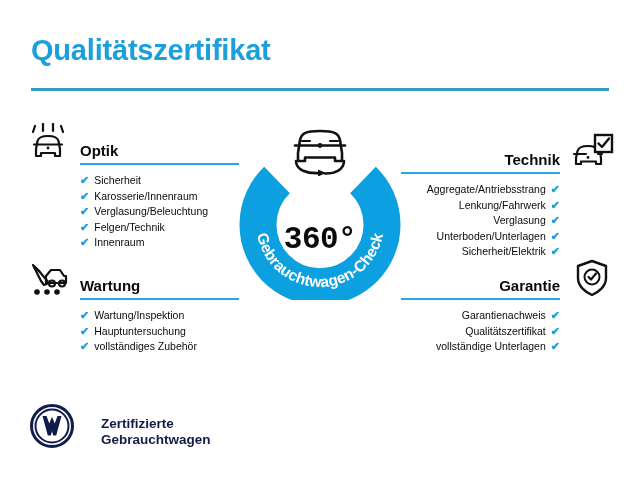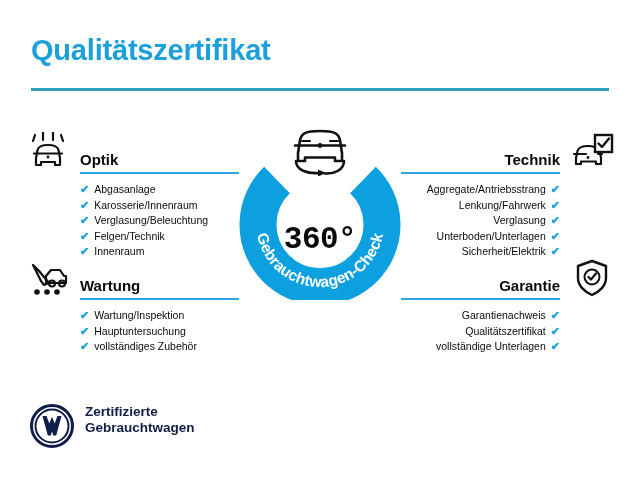--- a/index.html
+++ b/index.html
@@ -38,21 +38,21 @@
     top: 88px;
     width: 578px;
     height: 3px;
     background: #2F9EC0;
   }
 
   
   .section {
     position: absolute;
   }
-  .sec-optik    { left: 24px;  top: 132px; width: 215px; }
+  .sec-optik    { left: 24px;  top: 123px; width: 215px; }
   .sec-wartung  { left: 24px;  top: 258px; width: 215px; }
   .sec-technik  { left: 401px; top: 132px; width: 215px; }
   .sec-garantie { left: 401px; top: 258px; width: 215px; }
 
   .sec-head {
     position: relative;
     height: 42px;
   }
   .sec-icon {
     position: absolute;
@@ -143,22 +143,22 @@
     width: 80px;
     height: 56px;
   }
 
   
   .vw-block {
     position: absolute;
     left: 30px;
     top: 404px;
     display: flex;
-    align-items: flex-start;
-    gap: 11px;
+    align-items: flex-end;
+    gap: 27px;
   }
   .vw-mark { width: 44px; height: 44px; }
   .vw-text {
     font-size: 13.5px;
     font-weight: bold;
     color: #101C4A;
     line-height: 16px;
     white-space: nowrap;
   }
 </style>
@@ -184,21 +184,21 @@
           <line x1="10" y1="21.5" x2="38" y2="21.5" stroke="#111" stroke-width="2.2" stroke-linecap="round"></line>
           <circle cx="24" cy="25" r="1.4" fill="#111"></circle>
         </svg>
       </span>
       <span class="sec-title">Optik</span>
       <span class="sec-underline"></span>
     </div>
     <ul class="sec-list">
       <li>
           <span class="li-check">✔</span>
-          <span>Abgasanlage</span>
+          <span>Sicherheit</span>
         </li>
       <li>
           <span class="li-check">✔</span>
           <span>Karosserie/Innenraum</span>
         </li>
       <li>
           <span class="li-check">✔</span>
           <span>Verglasung/Beleuchtung</span>
         </li>
       <li>

